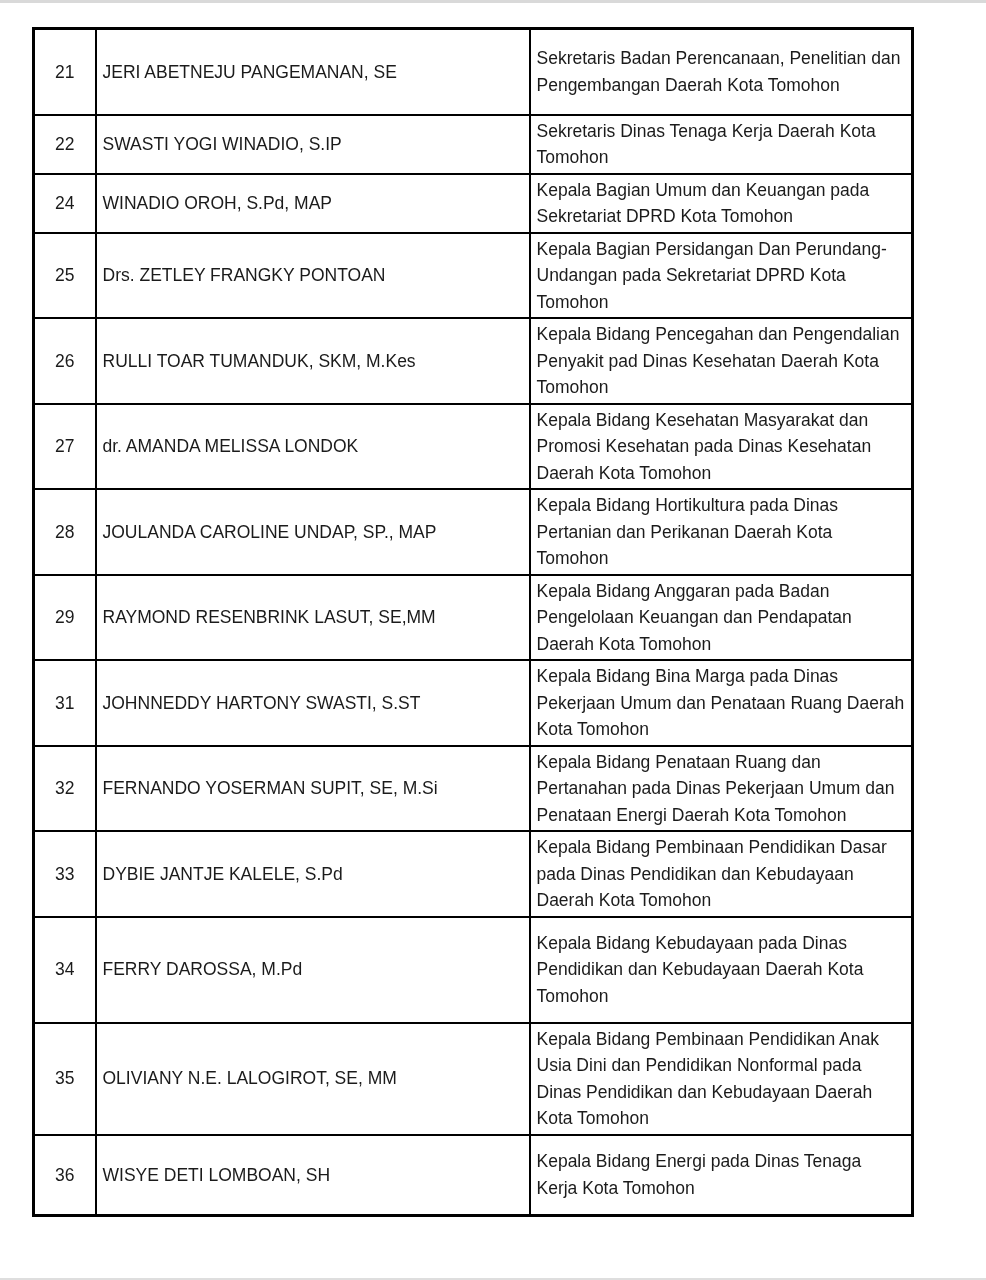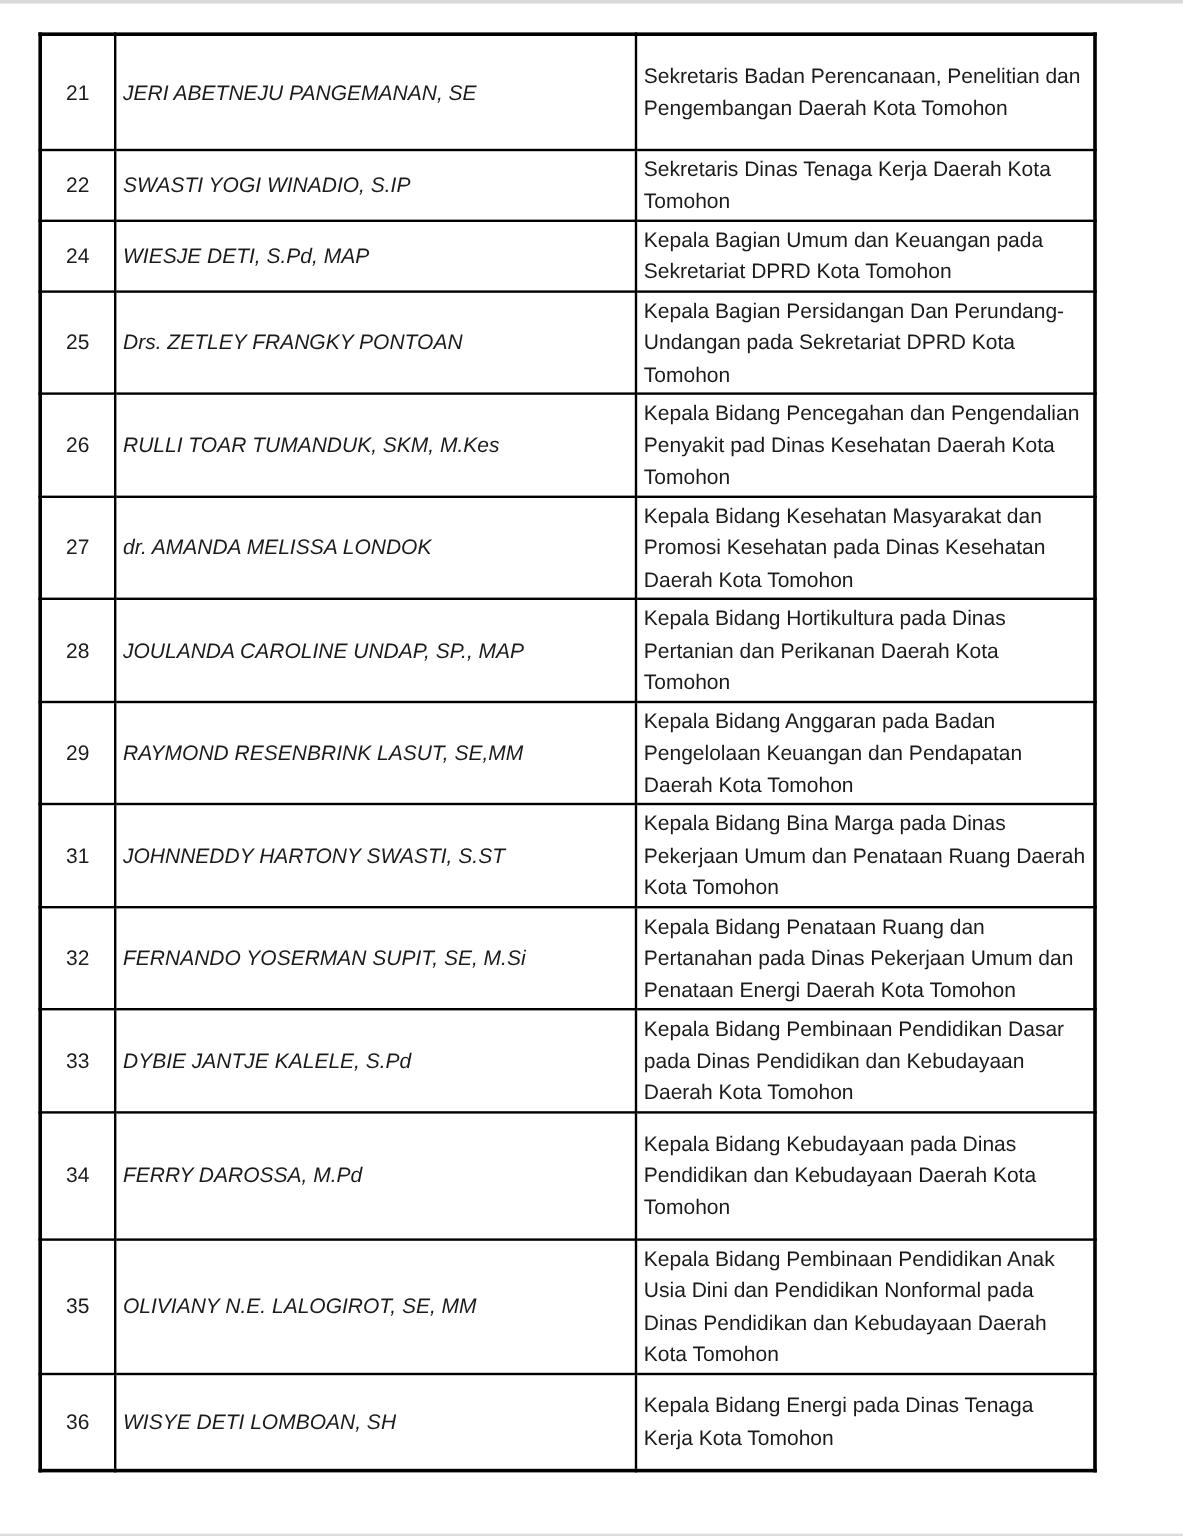--- a/index.html
+++ b/index.html
@@ -45,26 +45,25 @@
     padding: 2px 6px 2px 6px;
     overflow: hidden;
   }
   td.no-cell {
     text-align: center;
     padding-left: 2px;
     padding-right: 2px;
   }
   td.name-cell {
     white-space: nowrap;
-    font-style: italic;
   }
   td.pos-cell {
   }
   
-  tr:nth-child(1)  { height: 96px; }
+  tr:nth-child(1)  { height: 86px; }
   tr:nth-child(2)  { height: 56px; }
   tr:nth-child(3)  { height: 55px; }
   tr:nth-child(4)  { height: 53px; }
   tr:nth-child(5)  { height: 82px; }
   tr:nth-child(6)  { height: 81px; }
   tr:nth-child(7)  { height: 81px; }
   tr:nth-child(8)  { height: 81px; }
   tr:nth-child(9)  { height: 81px; }
   tr:nth-child(10) { height: 54px; }
   tr:nth-child(11) { height: 81px; }
@@ -92,21 +91,21 @@
         <td class="name-cell">JERI ABETNEJU PANGEMANAN, SE</td>
         <td class="pos-cell">Sekretaris Badan Perencanaan, Penelitian dan Pengembangan Daerah Kota Tomohon</td>
       </tr>
       <tr>
         <td class="no-cell">22</td>
         <td class="name-cell">SWASTI YOGI WINADIO, S.IP</td>
         <td class="pos-cell">Sekretaris Dinas Tenaga Kerja Daerah Kota Tomohon</td>
       </tr>
       <tr>
         <td class="no-cell">24</td>
-        <td class="name-cell">WIESJE DETI, S.Pd, MAP</td>
+        <td class="name-cell">WINADIO OROH, S.Pd, MAP</td>
         <td class="pos-cell">Kepala Bagian Umum dan Keuangan pada Sekretariat DPRD Kota Tomohon</td>
       </tr>
       <tr>
         <td class="no-cell">25</td>
         <td class="name-cell">Drs. ZETLEY FRANGKY PONTOAN</td>
         <td class="pos-cell">Kepala Bagian Persidangan Dan Perundang-Undangan pada Sekretariat DPRD Kota Tomohon</td>
       </tr>
       <tr>
         <td class="no-cell">26</td>
         <td class="name-cell">RULLI TOAR TUMANDUK, SKM, M.Kes</td>

